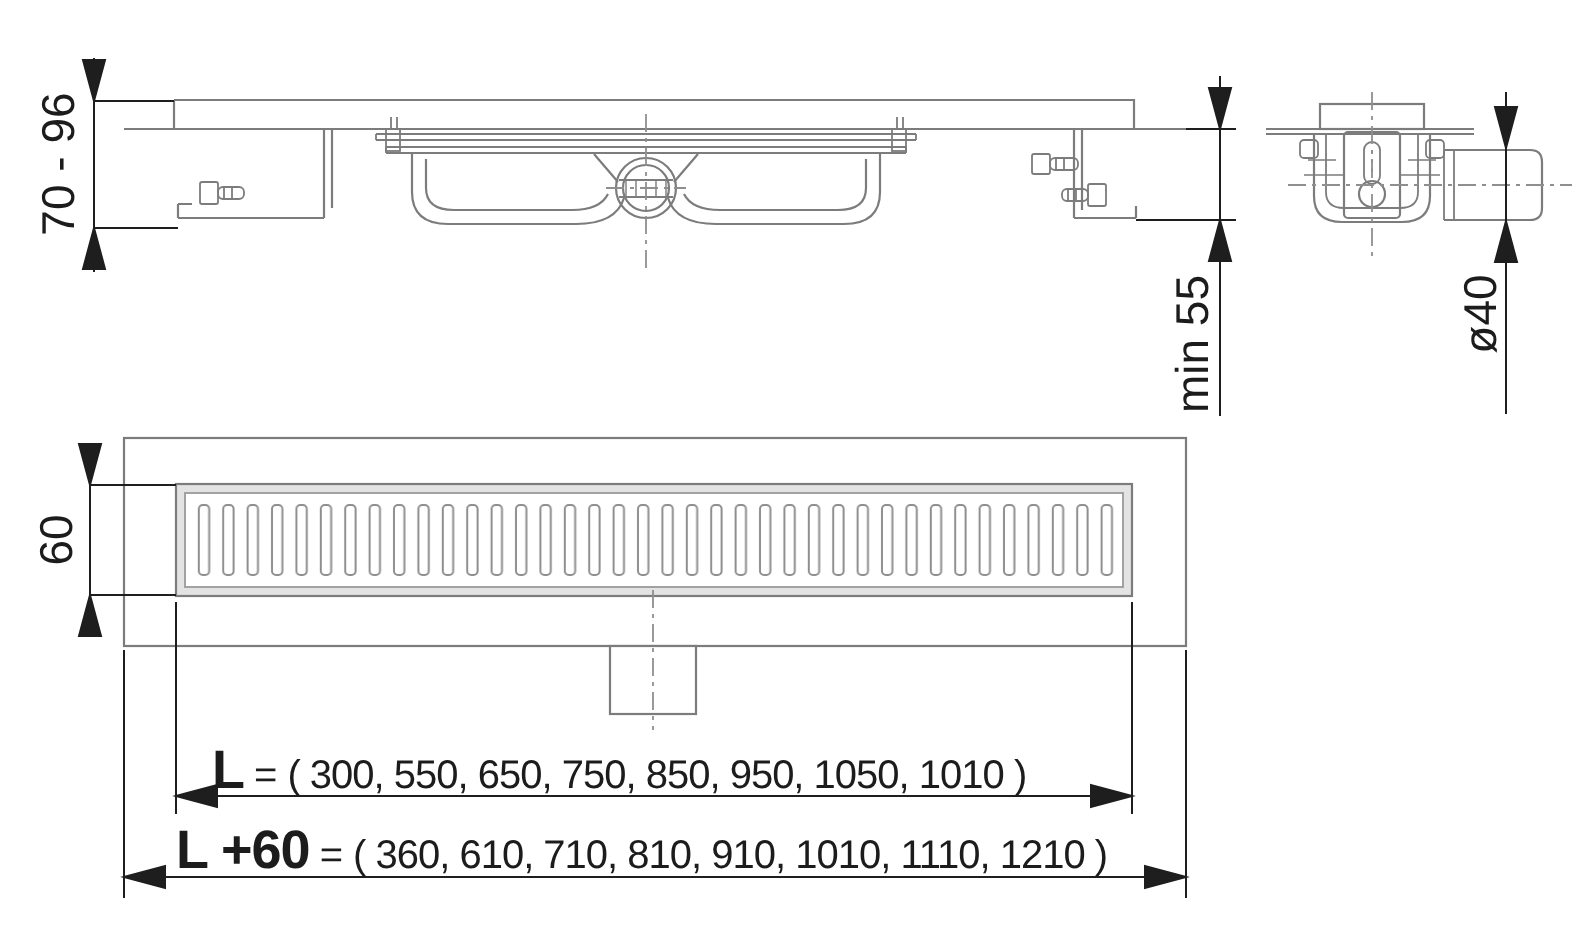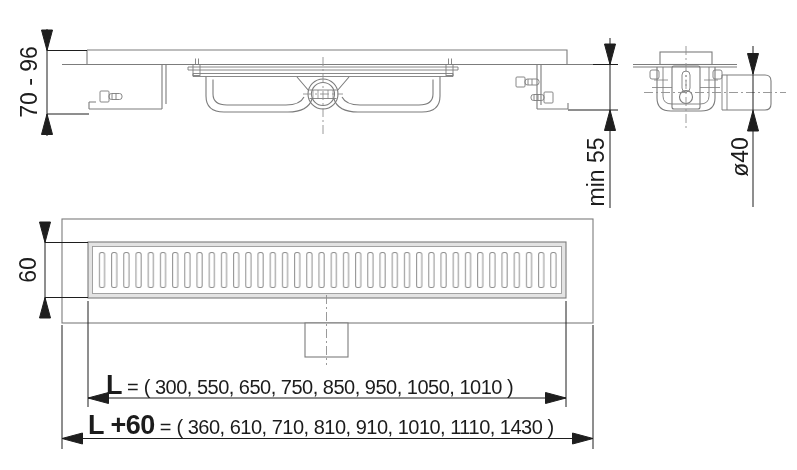--- a/index.html
+++ b/index.html
@@ -181,16 +181,16 @@
 
 <div class="hdim" style="left:106px;top:370px;">
   <span class="big">L</span>
   <span class="eq">=</span>
   <span class="vals">( 300, 550, 650, 750, 850, 950, 1050, 1010 )</span>
 </div>
 
 <div class="hdim" style="left:88px;top:410px;">
   <span class="big">L +60</span>
   <span class="eq">=</span>
-  <span class="vals">( 360, 610, 710, 810, 910, 1010, 1110, 1430 )</span>
+  <span class="vals">( 360, 610, 710, 810, 910, 1010, 1110, 1210 )</span>
 </div>
 
 </div>
 
 </body></html>

